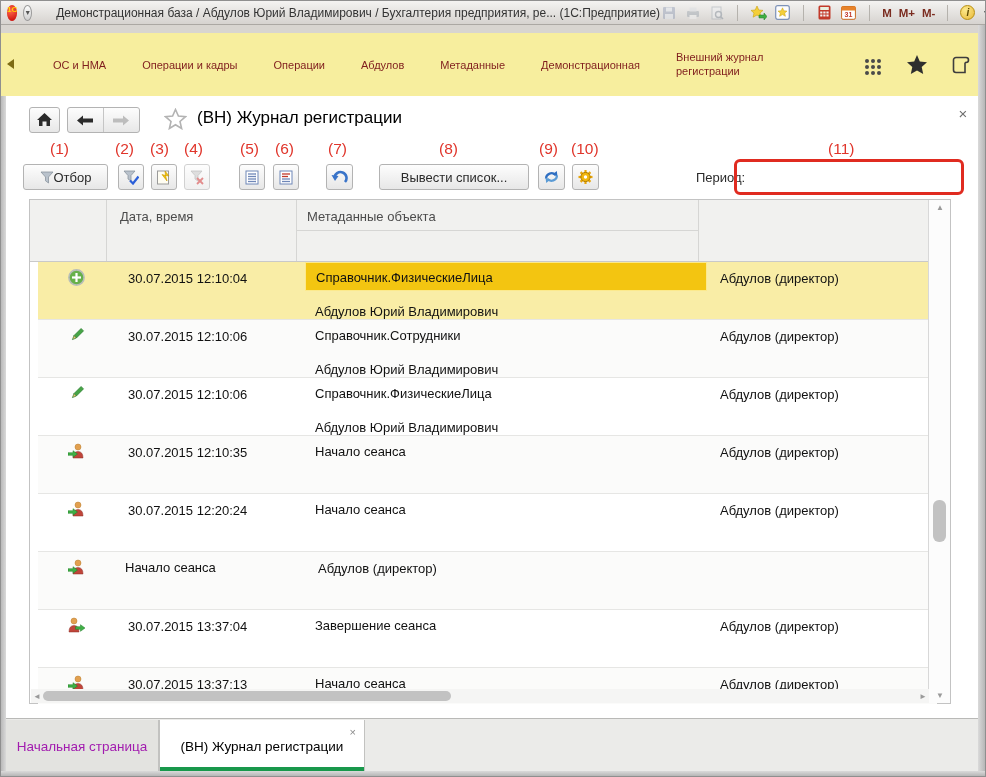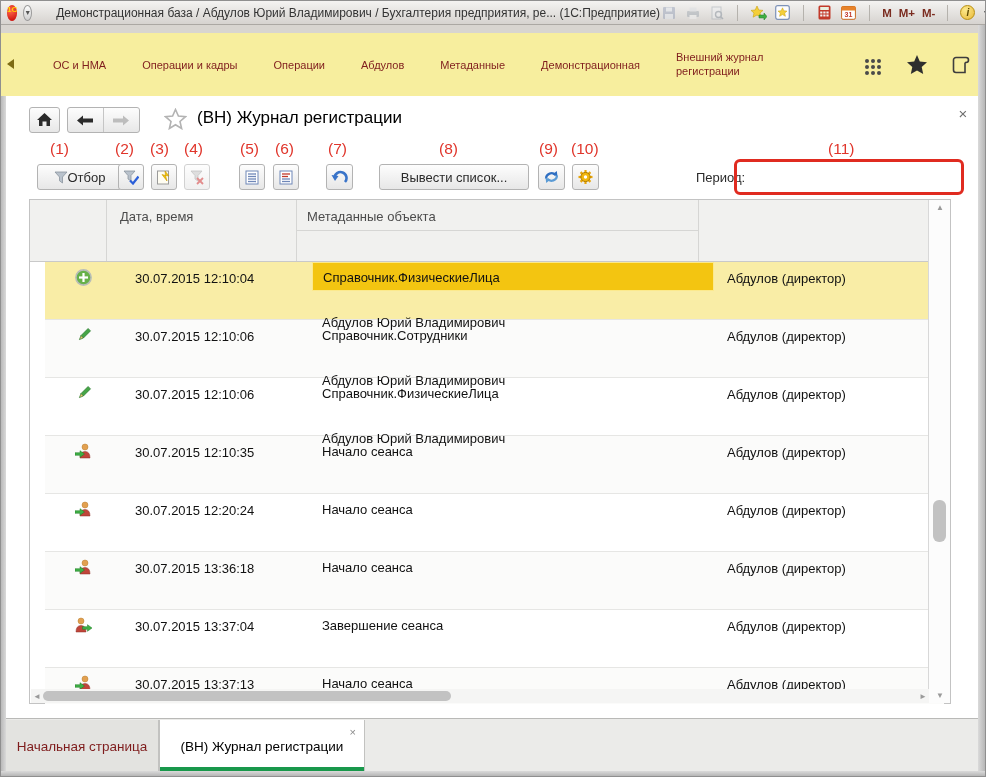--- a/index.html
+++ b/index.html
@@ -52,21 +52,21 @@
   .nav-star { position:absolute; left:158px; top:12px; }
   .page-title { position:absolute; left:191px; top:12px; font-size:17px; color:#000; }
   .form-close { position:absolute; left:948px; top:9px; font-size:15px; color:#6e6e6e; width:18px; text-align:center; cursor:default; }
 
   
   .ann { position:absolute; top:139px; color:#e0352b; font-size:15.5px; }
 
   
   .tbtn { position:absolute; top:163px; height:26px; font-size:13px; color:#2a2a2a; }
   .tbtn svg { display:block; }
-  #btn-filter { left:36px; width:85px; gap:0; }
+  #btn-filter { left:22px; width:85px; gap:0; }
   #btn-filter-set { left:117px; width:26px; }
   #btn-filter-edit { left:150px; width:26px; }
   #btn-filter-clear { left:183px; width:26px; }
   #btn-list1 { left:238px; width:26px; }
   #btn-list2 { left:272px; width:26px; }
   #btn-undo { left:325px; width:27px; }
   #btn-print-list { left:378px; width:150px; }
   #btn-refresh { left:537px; width:27px; }
   #btn-settings { left:571px; width:27px; }
   .period-label { position:absolute; left:695px; top:169px; font-size:13px; color:#2a2a2a; }
@@ -78,46 +78,46 @@
 
   
   .etable { position:absolute; left:28px; top:198px; width:922px; height:505px; border:1px solid #c3c3c3; background:#fff; }
   .hdr { display:grid; grid-template-columns:77px 190px 402px 231px; height:62px; background:#f1f1ef; border-bottom:1px solid #c9c9c9; color:#4c4c4c; font-size:13px; }
   .hdr > div { border-right:1px solid #d6d6d4; }
   .hdr .h-date, .hdr .h-user { padding:9px 0 0 13px; }
   .hdr .h-user { border-right:0; }
   .h-meta-main { height:31px; border-bottom:1px solid #d6d6d4; padding:9px 0 0 10px; }
   .h-meta-sub { height:30px; padding:7px 0 0 10px; }
 
-  .rows { position:absolute; left:15px; top:62px; width:899px; height:442px; overflow:hidden; }
+  .rows { position:absolute; left:8px; top:62px; width:899px; height:442px; overflow:hidden; }
   .trow { display:grid; grid-template-columns:77px 190px 402px 230px; height:58px; border-bottom:1px solid #e6e6e4; font-size:13px; color:#111; background:#fff; }
   .trow:nth-child(even) { background:#fbfbfa; }
   .trow.clipped { height:37px; overflow:hidden; border-bottom:0; }
   .c-icon { display:flex; justify-content:center; padding-top:7px; }
   .c-icon svg { display:block; }
   .c-date { padding:9px 0 0 13px; }
   .c-meta .meta-main { height:29px; padding:8px 0 0 10px; }
-  .c-meta .meta-sub { height:29px; padding:24px 0 0 10px; }
+  .c-meta .meta-sub { height:29px; padding:13px 0 0 10px; }
   .c-user { padding:9px 0 0 13px; }
   .trow.selected { background:#f9eda6; }
   .trow.selected .meta-main { background:#f3c511; border:1px solid #fce98c; padding-top:7px; }
 
   
   .vscroll { position:absolute; right:0; top:0; width:22px; height:503px; background:#fcfcfc; border-left:1px solid #d8d8d8; }
   .vthumb { position:absolute; left:4px; top:300px; width:13px; height:42px; background:#c2c2c2; border-radius:6px; }
   .varr { position:absolute; left:0; width:22px; text-align:center; font-size:8px; color:#9a9a9a; }
   .hscroll { position:absolute; left:1px; top:489px; width:898px; height:14px; background:#f5f5f4; display:flex; align-items:center; }
   .hthumb { position:absolute; left:12px; width:408px; height:10px; top:2px; background:#c2c2c2; border-radius:5px; }
   .harr { width:12px; text-align:center; font-size:8px; color:#9a9a9a; }
   .harr.right { position:absolute; right:0; }
 
   
   .footer { position:absolute; left:5px; top:717px; width:972px; height:53px; background:#ebebe9; border-top:1px solid #b9b9b7; }
   .tab { position:absolute; top:1px; height:52px; font-size:13.5px; display:flex; align-items:center; justify-content:center; }
-  .tab.inactive { left:0; width:153px; background:#e3e3e0; border-right:1px solid #c2c2c0; color:#7f1d1d; }
+  .tab.inactive { left:0; width:153px; background:#e3e3e0; border-right:1px solid #c2c2c0; color:#a21caf; }
   .tab.active { left:153px; width:206px; background:#fff; border-left:1px solid #c2c2c0; border-right:1px solid #c2c2c0; color:#000; }
   .tab-green { position:absolute; left:0; bottom:0; width:100%; height:5px; background:#18984b; }
   .tab-close { position:absolute; right:8px; top:6px; font-size:11px; color:#8a8a8a; }
 </style>
 </head>
 <body>
 
 <div class="window">
 
   <div class="titlebar">
@@ -454,21 +454,20 @@
       </div>
 
       <div class="trow">
         <div class="c-icon">
             <svg width="17" height="16" viewBox="0 0 17 16">
               <circle cx="10" cy="4" r="3" fill="#e2a04f" stroke="#b97c2d" stroke-width=".5"></circle>
               <path d="M5 15 q0 -6.5 5 -6.5 q5 0 5 6.5 z" fill="#c0453a" stroke="#8e2f26" stroke-width=".5"></path>
               <polygon points="0,9.7 5,9.7 5,7.7 9.5,11 5,14.3 5,12.3 0,12.3" fill="#3faf46" stroke="#1e7e24" stroke-width=".5"></polygon>
             </svg>
           </div>
-        <div class="c-date">30.07.2015 13:36:18</div>
         <div class="c-meta">
           <div class="meta-main">Начало сеанса</div>
           <div class="meta-sub"></div>
         </div>
         <div class="c-user">Абдулов (директор)</div>
       </div>
 
       <div class="trow">
         <div class="c-icon">
             <svg width="17" height="16" viewBox="0 0 17 16">

